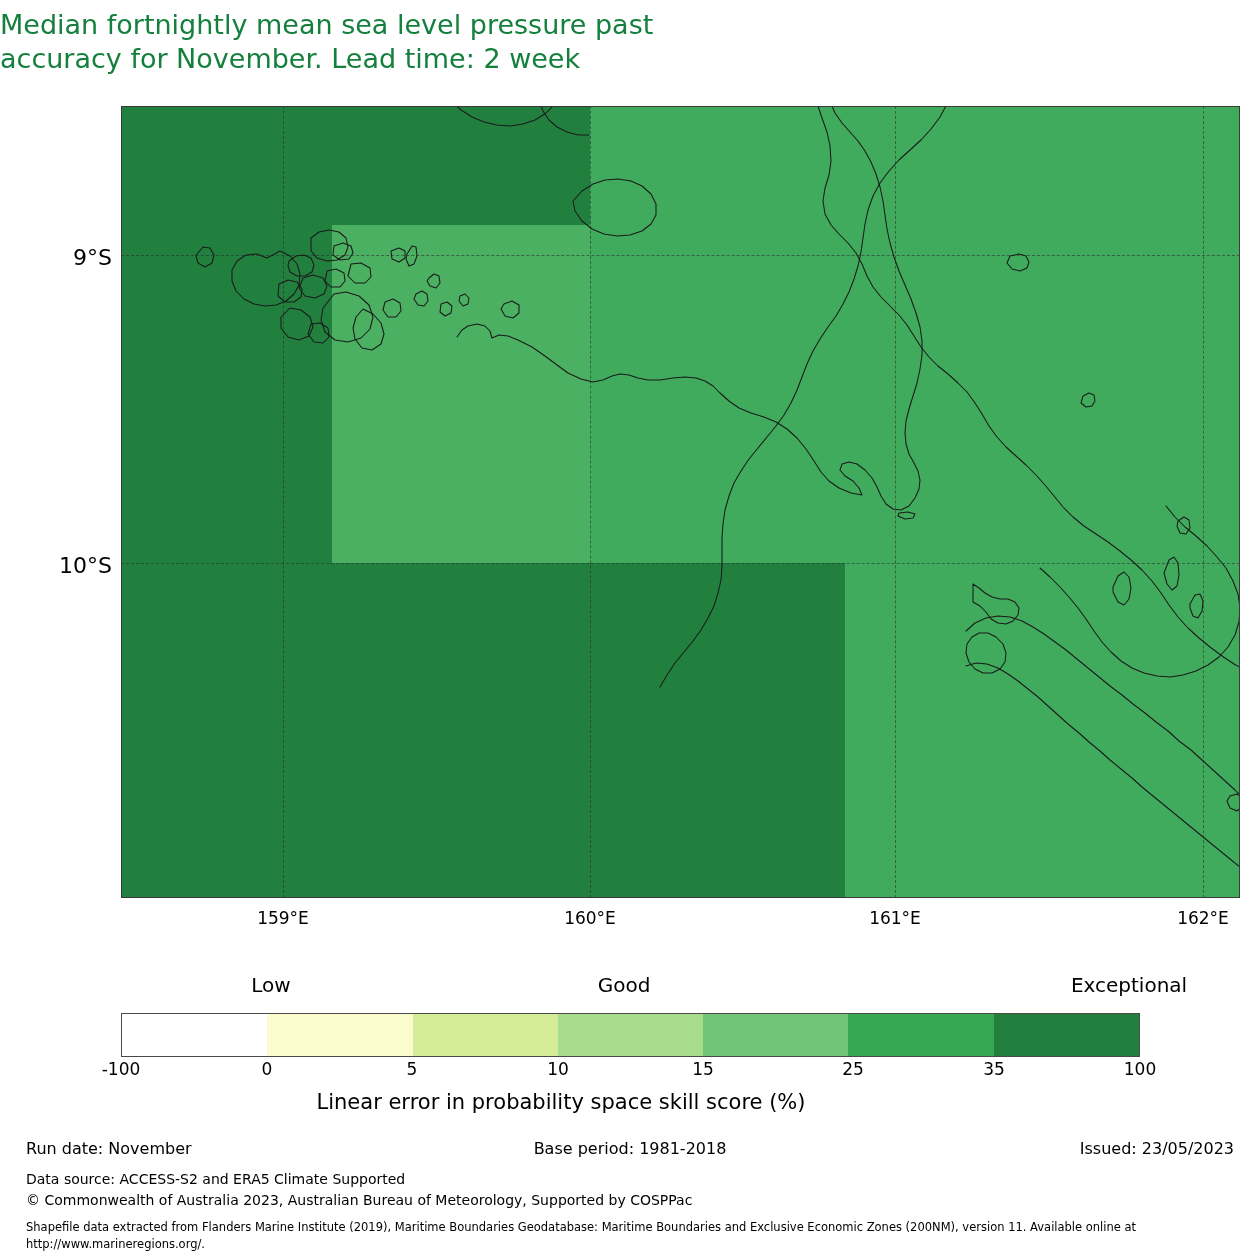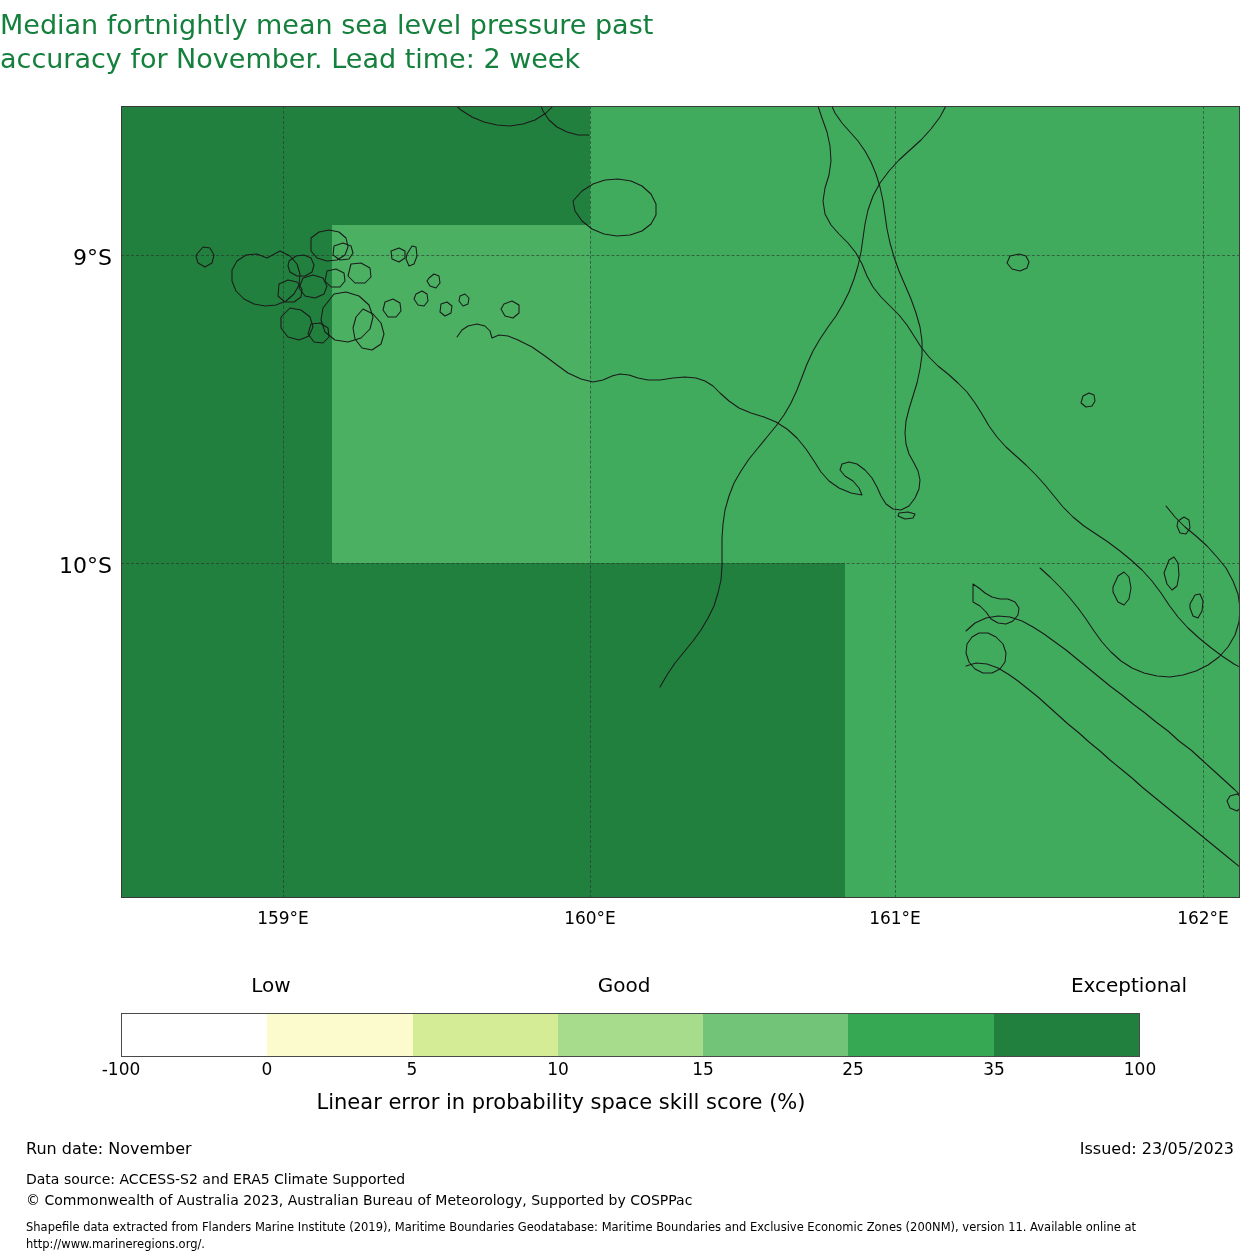--- a/index.html
+++ b/index.html
@@ -172,19 +172,20 @@
   <div class="cb-tick" style="left:582px;">15</div>
   <div class="cb-tick" style="left:732px;">25</div>
   <div class="cb-tick" style="left:873px;">35</div>
   <div class="cb-tick" style="left:1019px;">100</div>
 </div>
 
 <div id="cbar-label">Linear error in probability space skill score (%)</div>
 
 <div id="foot-row">
   <div id="foot-run">Run date: November</div>
+  <div id="foot-base">Base period: 1981-2018</div>
   <div id="foot-issued">Issued: 23/05/2023</div>
 </div>
 
 <div class="foot-small" style="top:1171px;">Data source: ACCESS-S2 and ERA5 Climate Supported</div>
 <div class="foot-small" style="top:1192px;">© Commonwealth of Australia 2023, Australian Bureau of Meteorology, Supported by COSPPac</div>
 <div class="foot-tiny" style="top:1219px;">Shapefile data extracted from Flanders Marine Institute (2019), Maritime Boundaries Geodatabase: Maritime Boundaries and Exclusive Economic Zones (200NM), version 11. Available online at</div>
 <div class="foot-tiny" style="top:1236px;">http://www.marineregions.org/.</div>
 
 </body></html>

